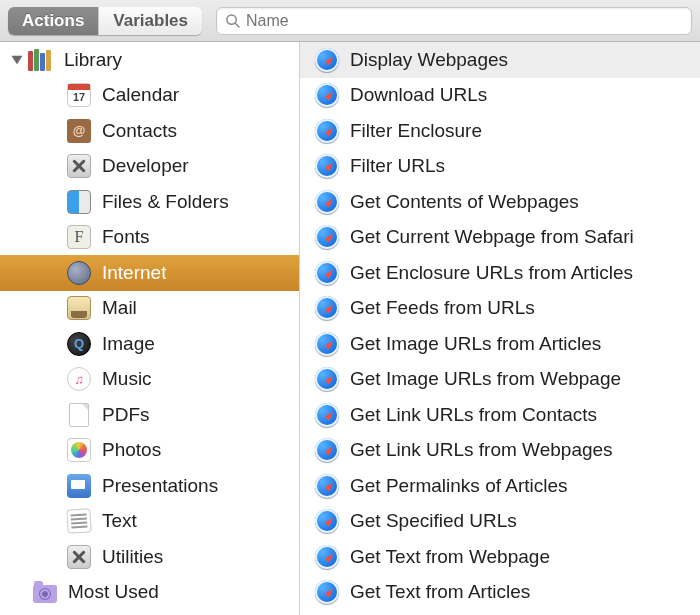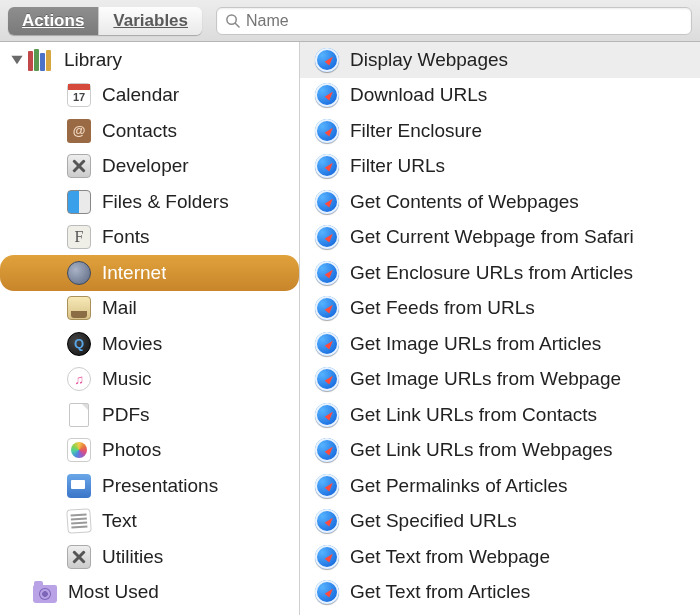--- a/index.html
+++ b/index.html
@@ -28,21 +28,20 @@
   box-shadow: 0 1px 1px rgba(0,0,0,0.25);
 }
 .seg-btn {
   height: 28px;
   line-height: 28px;
   padding: 0 14px;
   font-size: 17px;
   font-weight: 600;
   cursor: default;
   user-select: none;
-  text-decoration: underline;
 }
 .seg-btn.active {
   background: linear-gradient(#8e8e8e, #7a7a7a);
   color: #fff;
   text-shadow: 0 -1px 0 rgba(0,0,0,.25);
 }
 .seg-btn.inactive {
   background: linear-gradient(#fdfdfd,#e9e9e9);
   color: #5a5a5a;
   border-left: 1px solid #c8c8c8;
@@ -88,21 +87,20 @@
   align-items: center;
   height: 35.5px;
   padding-right: 8px;
 }
 .sidebar .row { padding-left: 10px; }
 .sidebar .row.indent { padding-left: 66px; }
 .sidebar .row.library { padding-left: 10px; }
 .row.selected-orange {
   background: linear-gradient(#e0a23c, #c8852a);
   color: #fff;
-  border-radius: 14px;
 }
 .row.selected-orange .label { color: #fff; font-weight: 500; }
 .actions .row { padding-left: 14px; }
 .actions .row.selected-gray { background: #ededed; }
 .icon-slot {
   width: 26px;
   height: 26px;
   display: flex;
   align-items: center;
   justify-content: center;
@@ -275,21 +273,21 @@
         <div class="row indent">
           <div class="icon-slot">
             <div class="generic-icon mail"></div>
           </div>
           <span class="label">Mail</span>
         </div>
         <div class="row indent">
           <div class="icon-slot">
             <div class="generic-icon qt"></div>
           </div>
-          <span class="label">Movies</span>
+          <span class="label">Image</span>
         </div>
         <div class="row indent">
           <div class="icon-slot">
             <div class="generic-icon music"></div>
           </div>
           <span class="label">Music</span>
         </div>
         <div class="row indent">
           <div class="icon-slot">
             <div class="doc-icon"></div>

